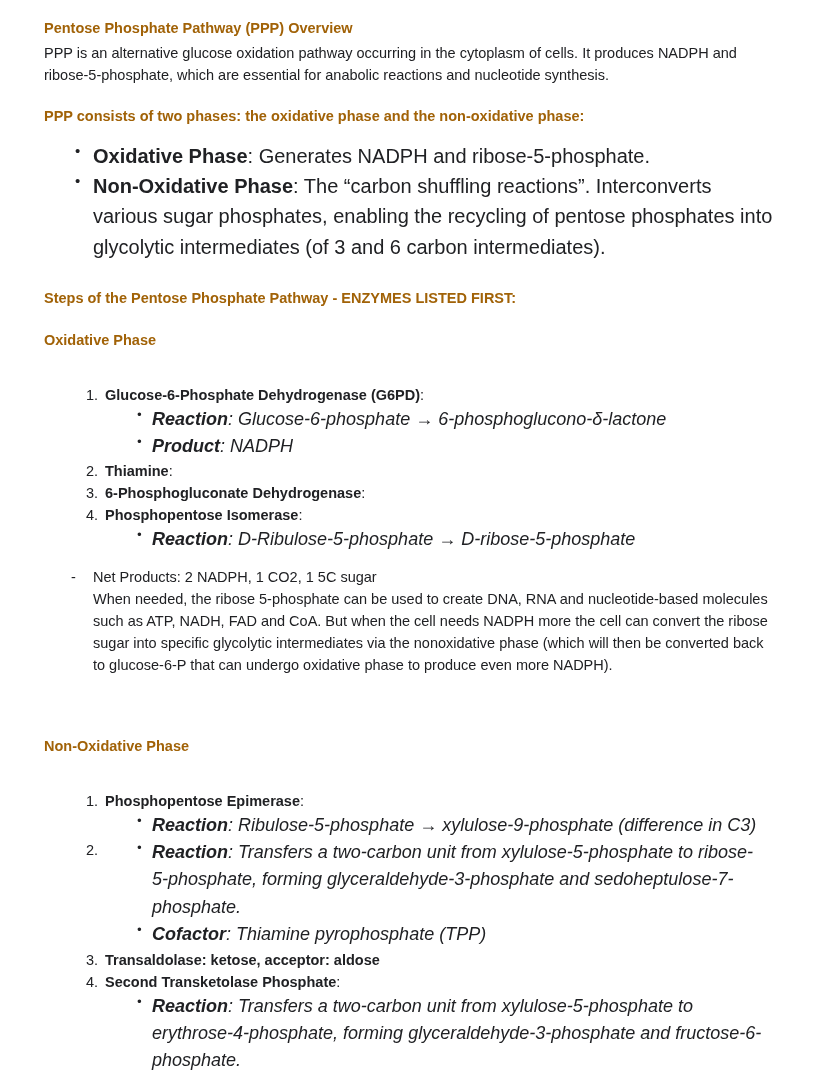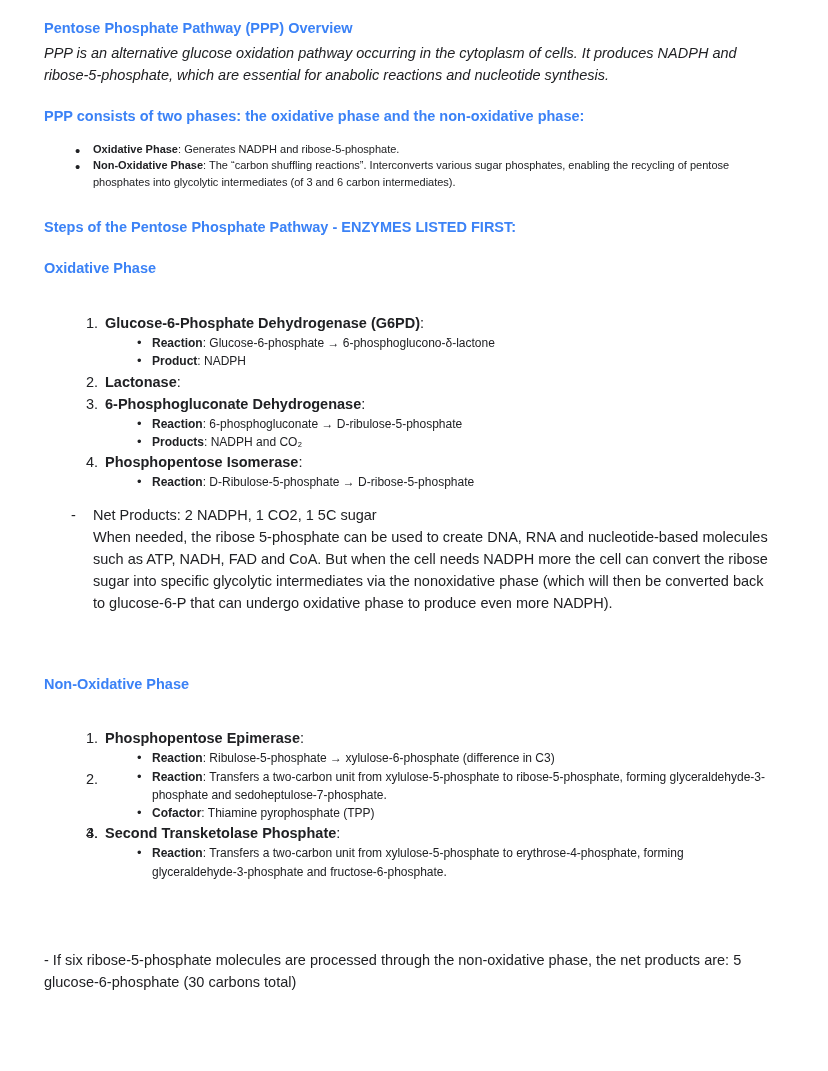--- a/index.html
+++ b/index.html
@@ -20,21 +20,21 @@
     min-height: 1071px;
     box-sizing: border-box;
     padding: 18px 50px 20px 44px;
     background: #ffffff;
   }
   .h-bold {
     font-size: 14.5px;
     font-weight: bold;
     line-height: 1.5;
     margin: 0;
-    color: #3b82f6;
+    color: #a16207;
   }
   .para {
     font-size: 14.5px;
     line-height: 1.52;
     margin: 0;
     color: #202124;
   }
   .spacer-sm { height: 13px; }
   .spacer-md { height: 20px; }
   .spacer-lg { height: 26px; }
@@ -43,21 +43,21 @@
 
   
   ul.disc {
     list-style: none;
     margin: 0;
     padding: 0;
   }
   ul.disc > li {
     position: relative;
     padding-left: 49px;
-    font-size: 11px;
+    font-size: 20px;
     line-height: 1.52;
     margin: 0;
   }
   ul.disc > li::before {
     content: "\2022";
     position: absolute;
     left: 31px;
     top: -1px;
     font-size: 15px;
     line-height: 1.52;
@@ -91,22 +91,23 @@
 
   
   ul.sub {
     list-style: none;
     margin: 0;
     padding: 0;
   }
   ul.sub > li {
     position: relative;
     padding-left: 47px;
-    font-size: 12px;
-    line-height: 1.52;
+    font-size: 18px;
+    line-height: 1.52;
+    font-style: italic;
   }
   ul.sub > li::before {
     content: "\2022";
     position: absolute;
     left: 32px;
     top: -1px;
     font-size: 13px;
   }
 
   
@@ -128,21 +129,21 @@
 
   b, .b { font-weight: bold; }
 </style>
 </head>
 <body>
 
 <div class="page">
 
   <h1 class="h-bold">Pentose Phosphate Pathway (PPP) Overview</h1>
 
-  <p class="para" style="margin-top:2px;font-style:italic;">PPP is an alternative glucose oxidation pathway occurring in the cytoplasm of cells. It produces NADPH and ribose-5-phosphate, which are essential for anabolic reactions and nucleotide synthesis.</p>
+  <p class="para" style="margin-top:2px;">PPP is an alternative glucose oxidation pathway occurring in the cytoplasm of cells. It produces NADPH and ribose-5-phosphate, which are essential for anabolic reactions and nucleotide synthesis.</p>
 
   <div class="spacer-md"></div>
 
   <p class="h-bold">PPP consists of two phases: the oxidative phase and the non-oxidative phase:</p>
 
   <div class="spacer-sm"></div>
 
   <ul class="disc">
     <li>
       <span class="b">Oxidative Phase</span><span>: </span><span>Generates NADPH and ribose-5-phosphate.</span>
@@ -170,33 +171,25 @@
         <li>
           <span class="b">Reaction</span><span>: </span><span>Glucose-6-phosphate → 6-phosphoglucono-δ-lactone</span>
         </li>
         <li>
           <span class="b">Product</span><span>: </span><span>NADPH</span>
         </li>
       </ul>
     </li>
     <li>
       <span class="numlabel"></span>
-      <span class="b">Lactonase</span><span>:</span>
+      <span class="b">Thiamine</span><span>:</span>
     </li>
     <li>
       <span class="numlabel"></span>
       <span class="b">6-Phosphogluconate Dehydrogenase</span><span>:</span>
-      <ul class="sub">
-        <li>
-          <span class="b">Reaction</span><span>: </span><span>6-phosphogluconate → D-ribulose-5-phosphate</span>
-        </li>
-        <li>
-          <span class="b">Products</span><span>: </span><span>NADPH and CO₂</span>
-        </li>
-      </ul>
     </li>
     <li>
       <span class="numlabel"></span>
       <span class="b">Phosphopentose Isomerase</span><span>:</span>
       <ul class="sub">
         <li>
           <span class="b">Reaction</span><span>: </span><span>D-Ribulose-5-phosphate → D-ribose-5-phosphate</span>
         </li>
       </ul>
     </li>
@@ -213,39 +206,39 @@
   <p class="h-bold">Non-Oxidative Phase</p>
 
   <div class="spacer-md"></div>
 
   <ol class="num">
     <li>
       <span class="numlabel"></span>
       <span class="b">Phosphopentose Epimerase</span><span>:</span>
       <ul class="sub">
         <li>
-          <span class="b">Reaction</span><span>: </span><span>Ribulose-5-phosphate → xylulose-6-phosphate (difference in C3)</span>
+          <span class="b">Reaction</span><span>: </span><span>Ribulose-5-phosphate → xylulose-9-phosphate (difference in C3)</span>
         </li>
       </ul>
     </li>
     <li>
       <span class="numlabel"></span>
       <span></span>
       <ul class="sub">
         <li>
           <span class="b">Reaction</span><span>: </span><span>Transfers a two-carbon unit from xylulose-5-phosphate to ribose-5-phosphate, forming glyceraldehyde-3-phosphate and sedoheptulose-7-phosphate.</span>
         </li>
         <li>
           <span class="b">Cofactor</span><span>: </span><span>Thiamine pyrophosphate (TPP)</span>
         </li>
       </ul>
     </li>
     <li>
       <span class="numlabel"></span>
-      <span></span>
+      <span class="b">Transaldolase: ketose, acceptor: aldose</span><span></span>
     </li>
     <li>
       <span class="numlabel"></span>
       <span class="b">Second Transketolase Phosphate</span><span>:</span>
       <ul class="sub">
         <li>
           <span class="b">Reaction</span><span>: </span><span>Transfers a two-carbon unit from xylulose-5-phosphate to erythrose-4-phosphate, forming glyceraldehyde-3-phosphate and fructose-6-phosphate.</span>
         </li>
       </ul>
     </li>

